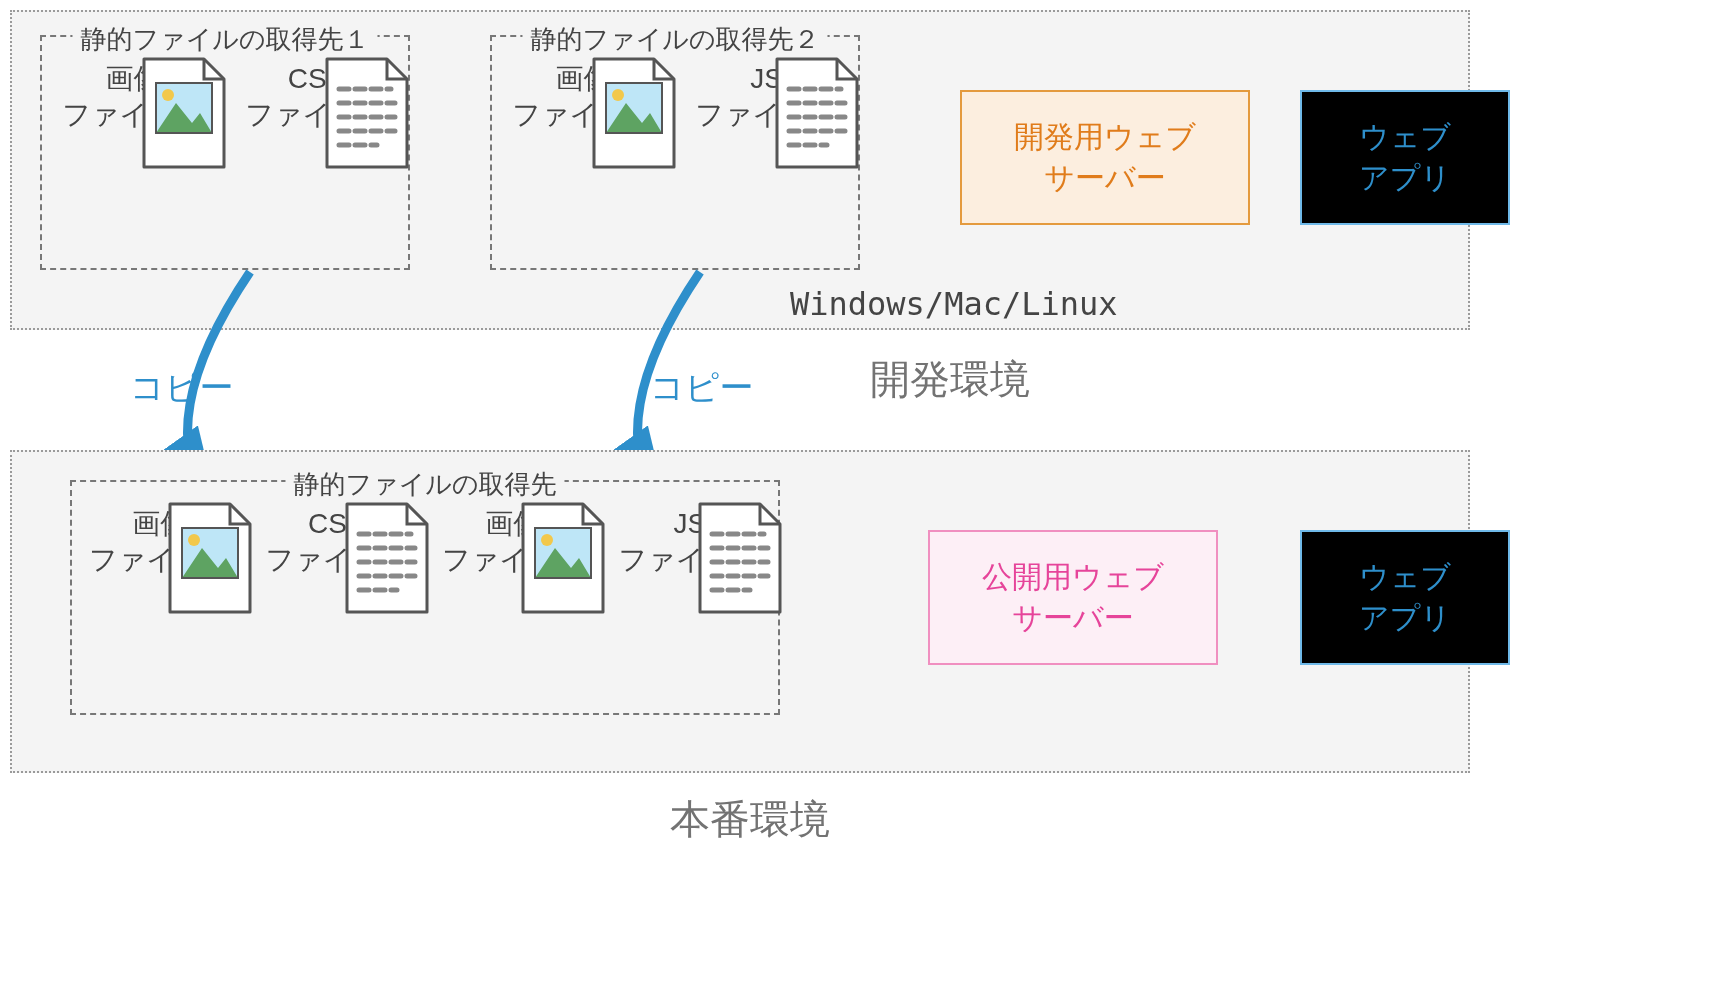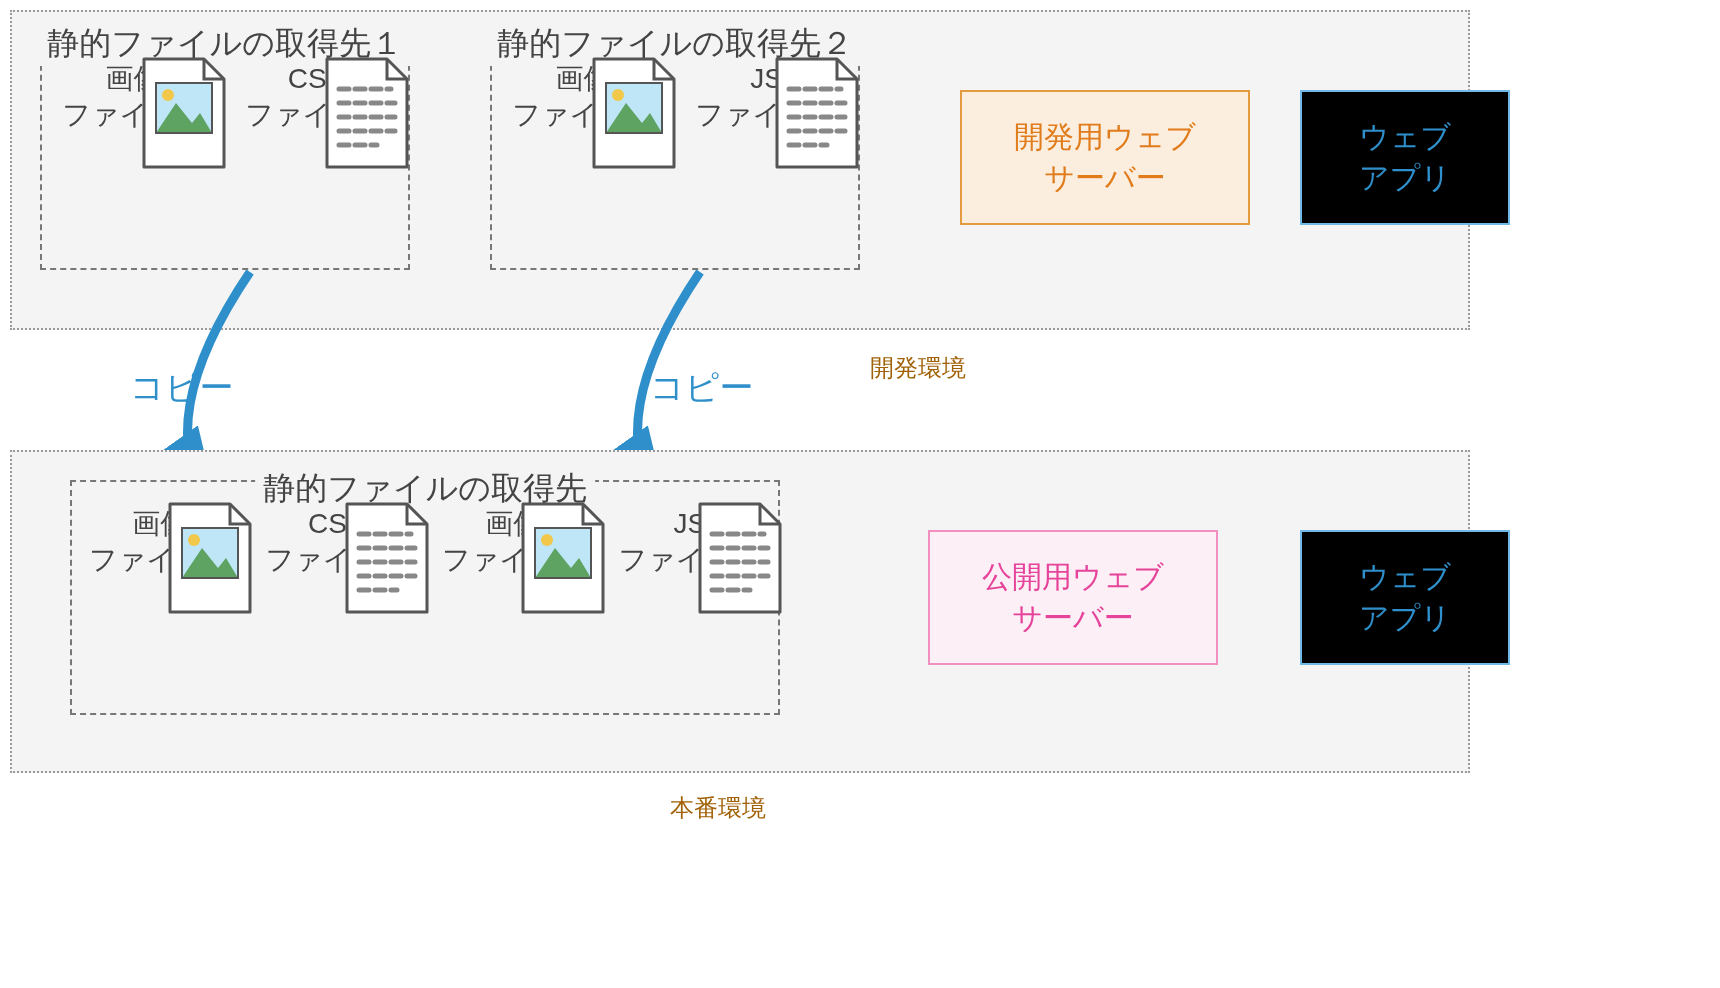--- a/index.html
+++ b/index.html
@@ -6,34 +6,34 @@
   html, body { margin:0; padding:0; width:1720px; height:988px; font-family: "Hiragino Sans", "Yu Gothic", "Meiryo", sans-serif; background:#fff; }
   .stage { position:relative; width:1720px; height:988px; }
 
   
   .env-box { position:absolute; background:#f4f4f4; border:2px dotted #9a9a9a; }
   .env-dev  { left:10px; top:10px;  width:1460px; height:320px; }
   .env-prod { left:10px; top:450px; width:1460px; height:323px; }
 
   
   .group { position:absolute; border:2px dashed #777; background:transparent; }
-  .group-legend { position:absolute; top:-15px; left:50%; transform:translateX(-50%); background:#f4f4f4; padding:0 8px; font-size:32px; color:#444; white-space:nowrap; }
+  .group-legend { position:absolute; top:-15px; left:50%; transform:translateX(-50%); background:#f4f4f4; padding:0 8px; font-size:26px; color:#444; white-space:nowrap; }
 
   
   .file { width:160px; display:inline-flex; flex-direction:column; align-items:center; vertical-align:top; }
   .file .label { font-size:28px; color:#444; text-align:center; margin-top:6px; line-height:1.3; }
 
   
   .srv { position:absolute; display:flex; align-items:center; justify-content:center; text-align:center; font-size:30px; border:2px solid; padding:24px; }
   .srv-dev  { border-color:#E49A3E; background:#FCEEDF; color:#E07C1B; }
   .srv-prod { border-color:#F08FC0; background:#FDEFF6; color:#E6449A; }
   .app      { border-color:#6FB9E8; background:#000000; color:#2E8FCB; }
 
   .os-label  { position:absolute; font-size:32px; color:#444; font-family: ui-monospace, "SFMono-Regular", Menlo, monospace; }
-  .env-label { position:absolute; font-size:24px; color:#a16207; }
+  .env-label { position:absolute; font-size:40px; color:#737373; }
   .copy-label{ position:absolute; font-size:34px; color:#2E8FCB; }
 
   svg { position:absolute; overflow:visible; }
 </style>
 </head>
 <body>
 
 <div class="stage">
 
   <div class="env-box env-dev"></div>
@@ -106,20 +106,21 @@
         <div class="label"><span>JS</span><br><span>ファイル１</span></div>
       </div>
     </div>
   </div>
 
   <div class="srv srv-dev" style="left:960px; top:90px; width:290px; height:135px; white-space:pre-line;">開発用ウェブ
 サーバー</div>
   <div class="srv app" style="left:1300px; top:90px; width:210px; height:135px; white-space:pre-line;">ウェブ
 アプリ</div>
 
+  <div class="os-label" style="left:790px; top:285px;">Windows/Mac/Linux</div>
   <div class="env-label" style="left:870px; top:352px;">開発環境</div>
 
   <svg width="1720" height="988" style="left:0;top:0;pointer-events:none;">
     <defs>
       <marker id="arrowhead" markerWidth="10" markerHeight="8" refX="8" refY="4" orient="auto">
         <polygon points="0 0, 10 4, 0 8" fill="#2E8FCB"></polygon>
       </marker>
     </defs>
     <path d="M 250 272 Q 150 420 210 505" stroke="#2E8FCB" stroke-width="9" fill="none" marker-end="url(#arrowhead)"></path>
     <path d="M 700 272 Q 600 420 660 505" stroke="#2E8FCB" stroke-width="9" fill="none" marker-end="url(#arrowhead)"></path>

